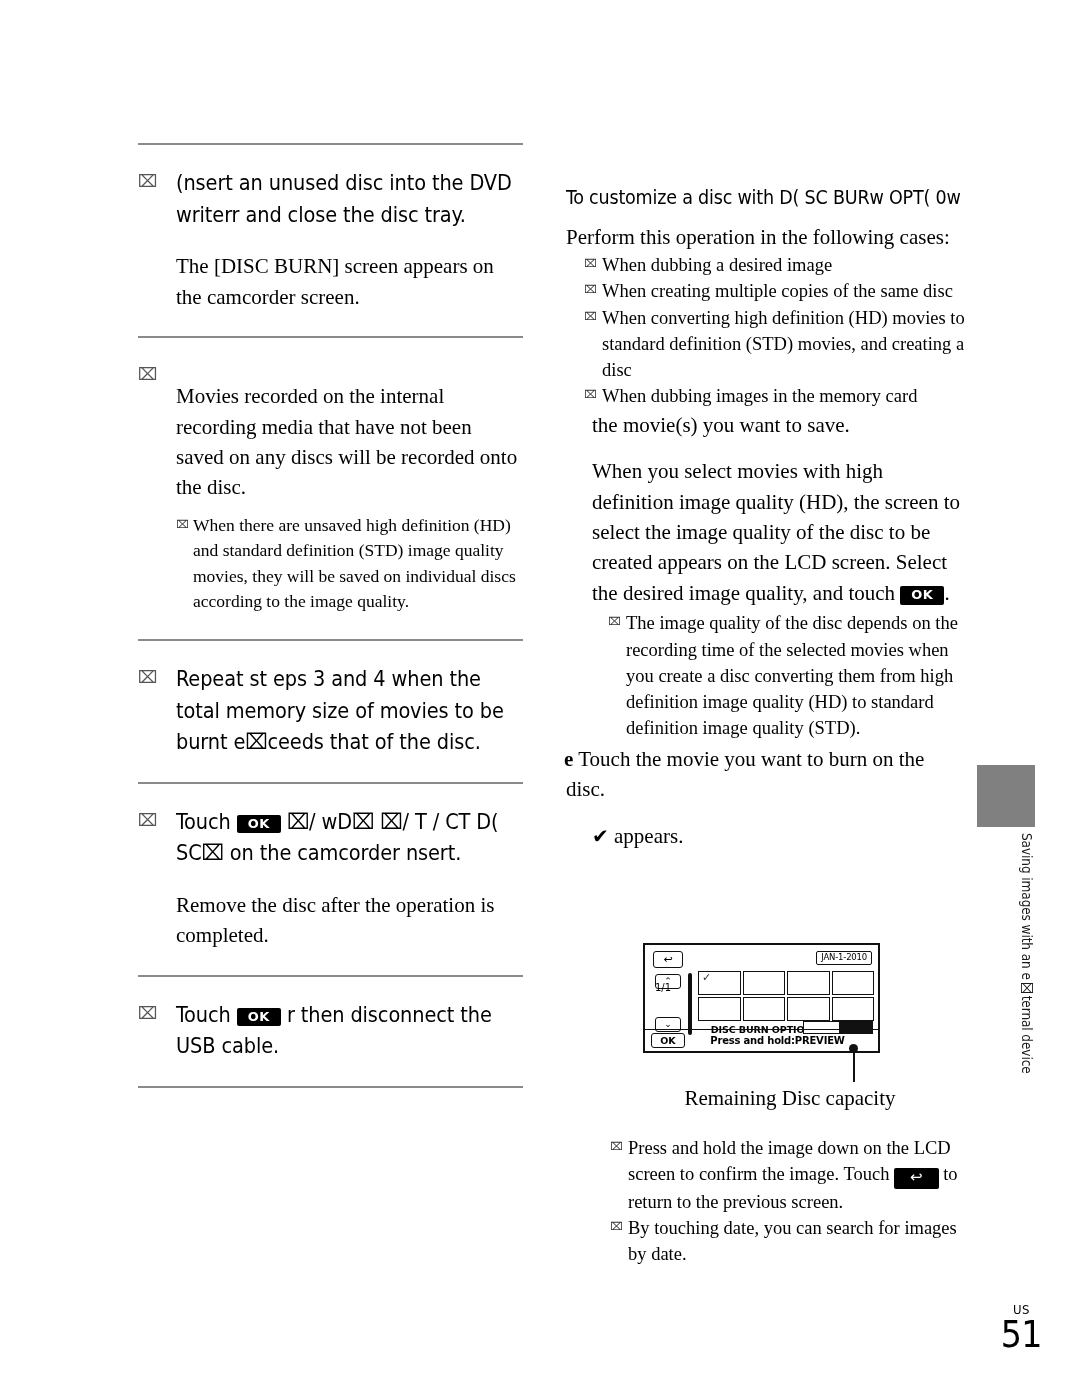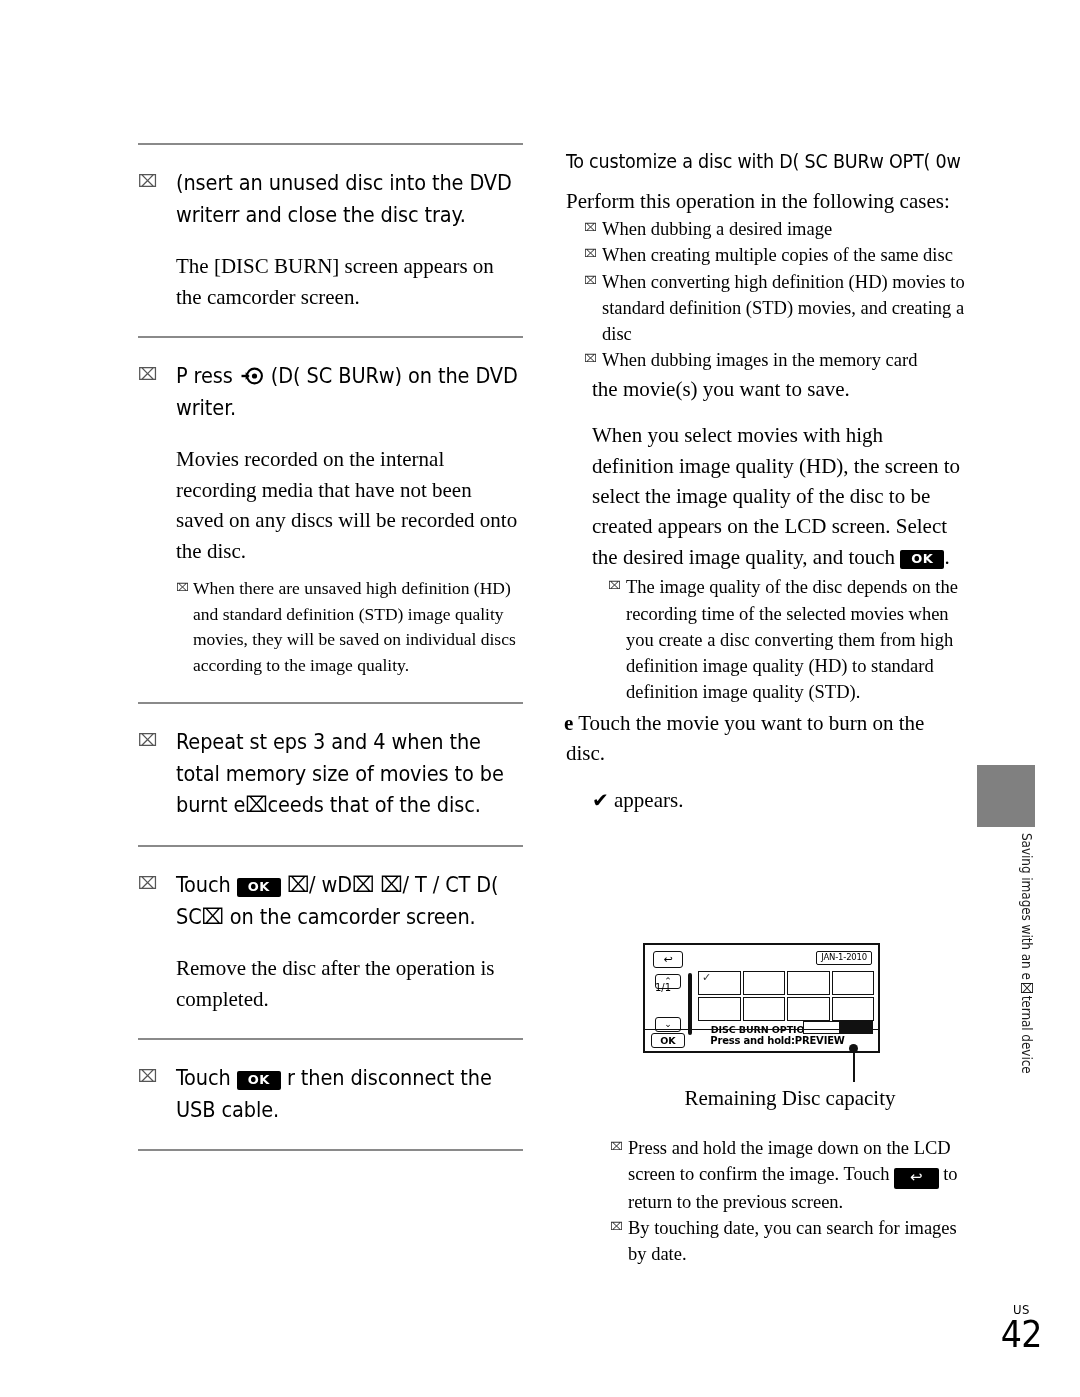--- a/index.html
+++ b/index.html
@@ -85,20 +85,21 @@
     padding-top: 4px;
   }
   .note-text { flex: 1 1 auto; }
 
   
   .sub-head {
     font-family: "DejaVu Sans Condensed", "DejaVu Sans", sans-serif;
     font-size: 19.5px;
     line-height: 1.42;
     letter-spacing: -0.2px;
+    margin-top: 36px;
   }
   .para {
     font-family: "Liberation Serif", serif;
     font-size: 21px;
     line-height: 1.45;
     margin-top: 10px;
   }
   .r-note {
     display: flex;
     align-items: flex-start;
@@ -387,32 +388,20 @@
         <div class="step-desc">The [DISC BURN] screen appears on the camcorder screen.</div>
       </div>
     </div>
 
     <div class="spacer-lg"></div>
     <div class="rule"></div>
 
     <div class="step">
       <div class="step-num boxglyph">⌧</div>
       <div class="step-body">
-        <div class="step-head">
-          <span>P ress</span>
-          <span class="burnicon">
-            <svg viewBox="0 0 22 22" width="22" height="22" aria-hidden="true">
-              <circle cx="13.5" cy="11" r="7.4" fill="none" stroke="#000" stroke-width="2.1"></circle>
-              <circle cx="13.5" cy="11" r="2.6" fill="#000"></circle>
-              <path d="M0.5 11 H7.5" stroke="#000" stroke-width="2.4"></path>
-              <path d="M4.6 7.2 L8.6 11 L4.6 14.8 Z" fill="#000"></path>
-            </svg>
-          </span>
-          <span>(D( SC BURw) on the DVD writer.</span>
-        </div>
         <div class="step-desc">Movies recorded on the internal recording media that have not been saved on any discs will be recorded onto the disc.</div>
         <div class="notes">
           <div class="note">
             <div class="note-mark boxglyph">⌧</div>
             <div class="note-text">When there are unsaved high definition (HD) and standard definition (STD) image quality movies, they will be saved on individual discs according to the image quality.</div>
           </div>
         </div>
       </div>
     </div>
 
@@ -428,21 +417,21 @@
 
     <div class="spacer-lg"></div>
     <div class="rule"></div>
 
     <div class="step">
       <div class="step-num boxglyph">⌧</div>
       <div class="step-body">
         <div class="step-head">
           <span>Touch</span>
           <span class="okbtn">OK</span>
-          <span>⌧/ wD⌧ ⌧/ T / CT D( SC⌧ on the camcorder screen.</span>
+          <span>⌧/ wD⌧ ⌧/ T / CT D( SC⌧ on the camcorder nsert.</span>
         </div>
         <div class="step-desc">Remove the disc after the operation is completed.</div>
       </div>
     </div>
 
     <div class="spacer-lg"></div>
     <div class="rule"></div>
 
     <div class="step">
       <div class="step-num boxglyph">⌧</div>
@@ -565,16 +554,16 @@
       <div class="note-mark boxglyph">⌧</div>
       <div class="note-text">By touching date, you can search for images by date.</div>
     </div>
   </div>
 
   <div class="tab-block"></div>
   <div class="tab-text">Saving images with an e⌧ternal device</div>
 
   <div class="pagenum">
     <span class="us">US</span>
-    <span class="num">42</span>
+    <span class="num">51</span>
   </div>
 
 </div>
 
 </body></html>

